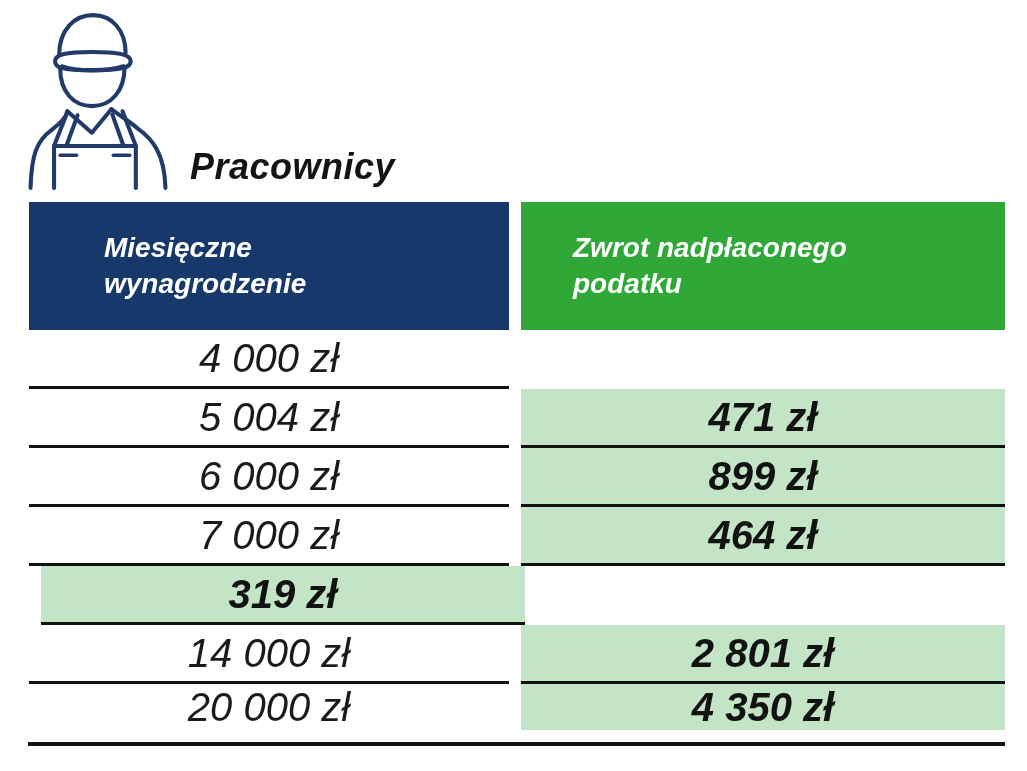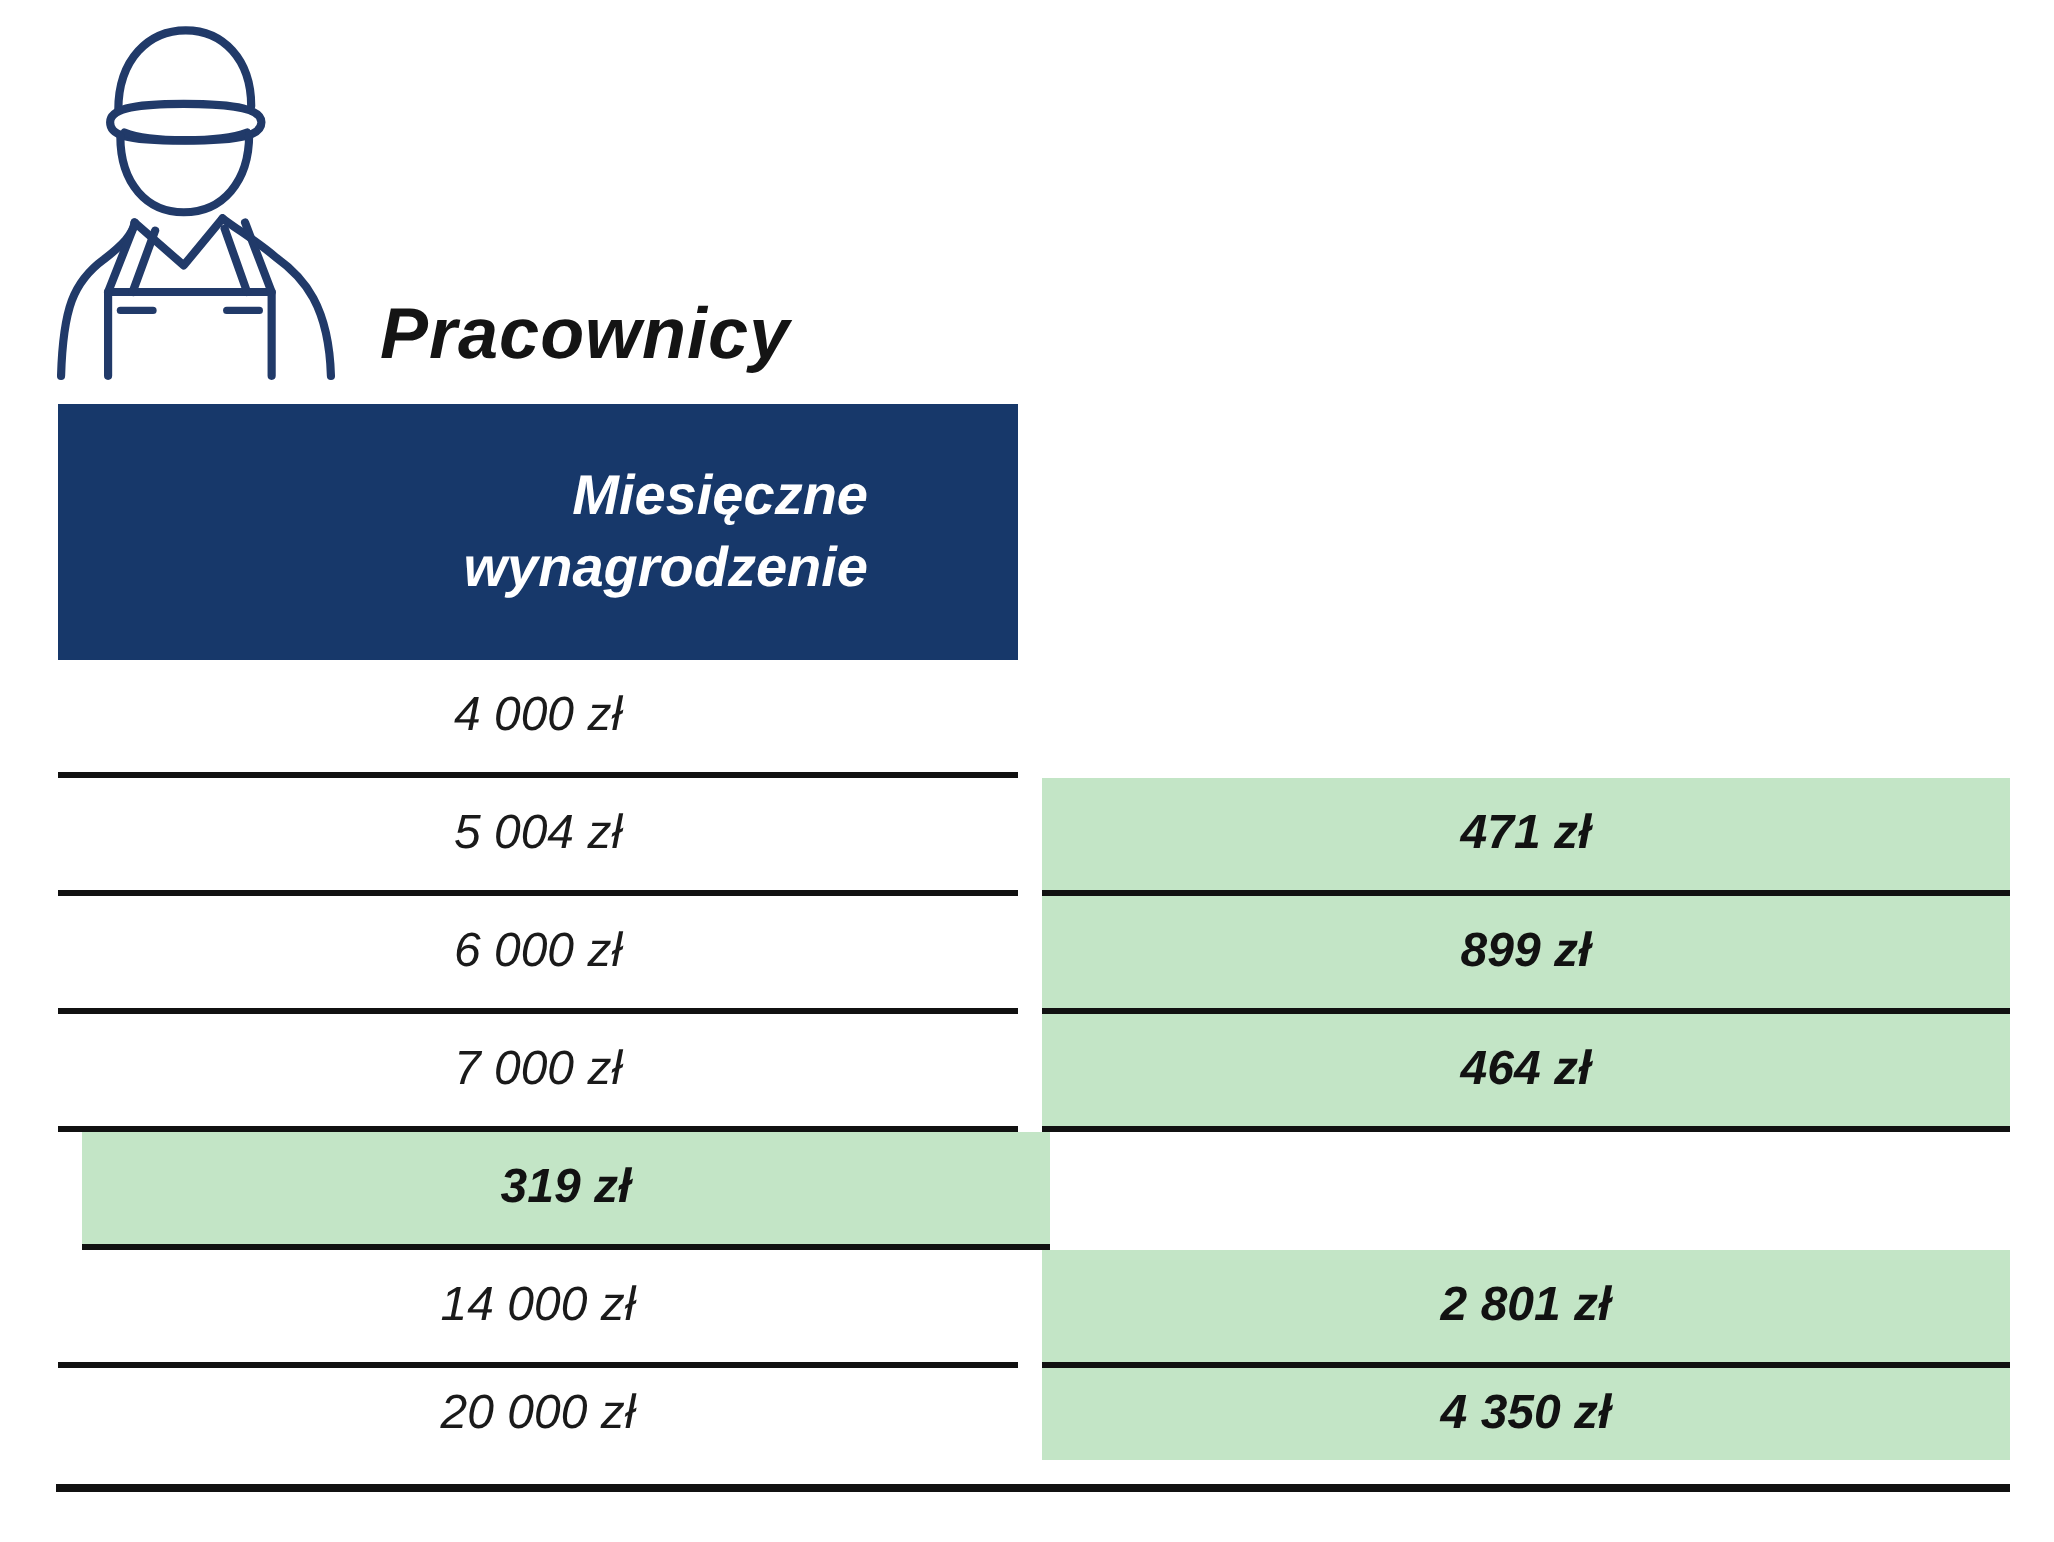--- a/index.html
+++ b/index.html
@@ -42,37 +42,37 @@
 
   .c-left  { width: 480px; }
   .c-gap   { width: 12px; background: #ffffff; }
   .c-right { width: 484px; }
 
   .th {
     height: 128px;
     display: flex;
     align-items: center;
     justify-content: center;
-    text-align: right;
+    text-align: left;
     color: #ffffff;
     font-size: 28px;
     font-weight: 700;
     line-height: 1.3;
   }
   .th-left  { background: #17386a; }
   .th-right { background: #2fa838; }
   .th-left .th-inner  { max-width: 330px; }
   .th-right .th-inner { max-width: 380px; }
 
   .td {
     height: 59px;
     display: flex;
     align-items: center;
     justify-content: center;
-    font-size: 24px;
+    font-size: 40px;
     color: #1a1a1a;
     white-space: nowrap;
   }
   .td-left  { background: #ffffff; font-weight: 400; }
   .td-right { background: #c3e5c6; font-weight: 700; color: #121212; }
 
   .data-row:not(.last) .td { border-bottom: 3px solid #111111; }
   .data-row.last .td { height: 46px; }
 
   .bottom-border {
@@ -115,20 +115,23 @@
 
   <div class="page-title">Pracownicy</div>
 
   <div class="salary-table">
 
     <div class="t-row">
       <div class="th th-left c-left">
         <div class="th-inner">Miesięczne wynagrodzenie</div>
       </div>
       <div class="c-gap"></div>
+      <div class="th th-right c-right">
+        <div class="th-inner">Zwrot nadpłaconego podatku</div>
+      </div>
     </div>
 
     <div class="t-row data-row">
       <div class="td td-left c-left">4 000 zł</div>
       <div class="c-gap"></div>
     </div>
 
     <div class="t-row data-row">
       <div class="td td-left c-left">5 004 zł</div>
       <div class="c-gap"></div>

